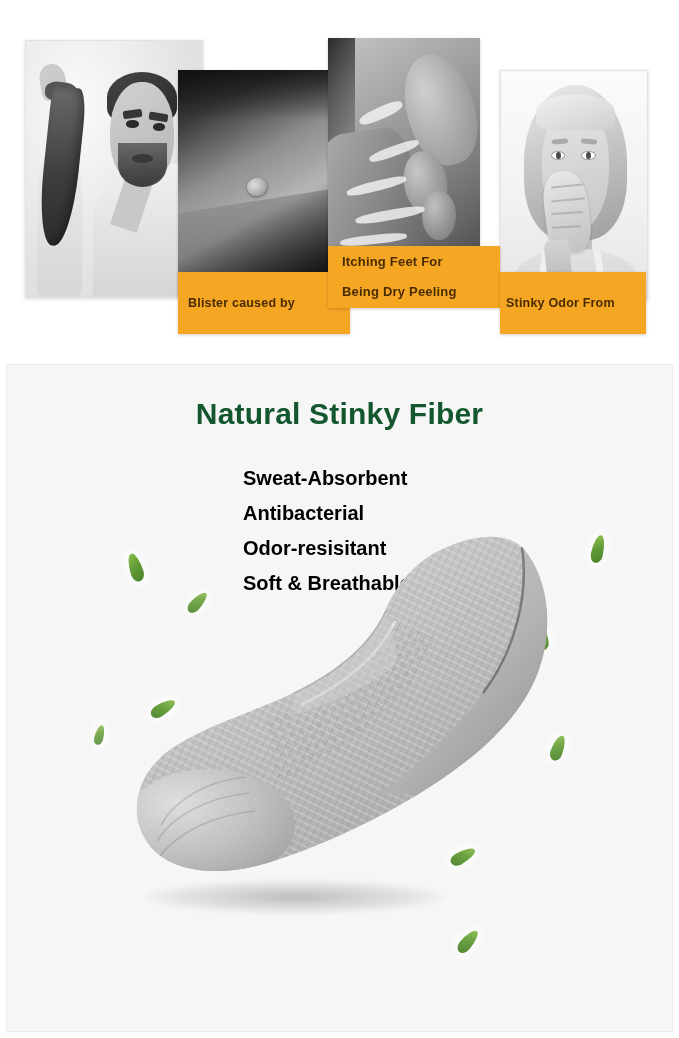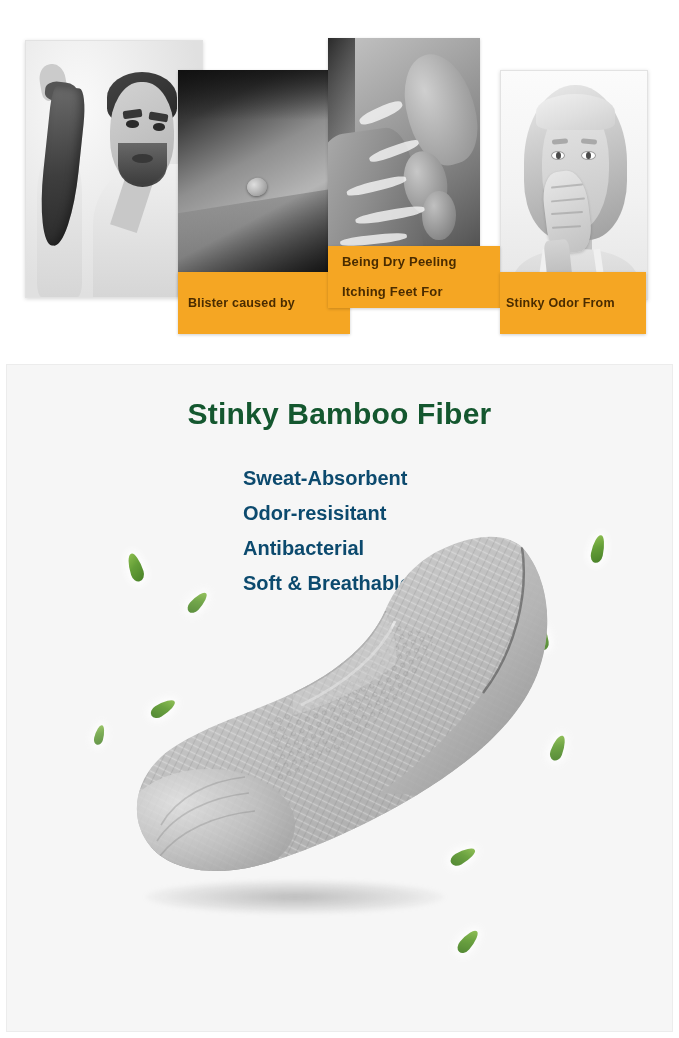--- a/index.html
+++ b/index.html
@@ -203,21 +203,21 @@
 
   #feature-list {
     position: absolute;
     left: 236px;
     top: 96px;
     margin: 0;
     padding: 0;
     list-style: none;
   }
   #feature-list li {
-    color: #0c4a6e;
+    color: #000000;
     font-size: 20px;
     font-weight: bold;
     line-height: 35px;
     white-space: nowrap;
   }
 
   
   .leaf {
     position: absolute;
     border-radius: 52% 48% 52% 48% / 70% 70% 30% 30%;
@@ -329,38 +329,38 @@
         </div>
       </div>
     </div>
 
 
     <div class="caption" style="left:178px; top:272px; width:172px; height:62px; padding:0 0 0 10px; font-size:12.5px; line-height:28px;">
       <span>Blister caused by</span>
     </div>
 
     <div class="caption" style="left:328px; top:246px; width:172px; height:62px; padding:0 0 0 14px; font-size:13px; line-height:30px;">
+      <span>Itching Feet For</span>
       <span>Being Dry Peeling</span>
-      <span>Itching Feet For</span>
     </div>
 
     <div class="caption" style="left:500px; top:272px; width:146px; height:62px; padding:0 0 0 6px; font-size:12.5px; line-height:28px;gap:32px;">
       <span>Stinky Odor From</span>
     </div>
 
   </div>
 
   <div id="feature-panel">
 
-    <div id="feature-heading">Stinky Bamboo Fiber</div>
+    <div id="feature-heading">Natural Stinky Fiber</div>
 
     <ul id="feature-list">
       <li>Sweat-Absorbent</li>
+      <li>Antibacterial</li>
       <li>Odor-resisitant</li>
-      <li>Antibacterial</li>
       <li>Soft &amp; Breathable</li>
     </ul>
 
     <div id="leaf-layer">
         <div class="leaf" style="left: 122px; top: 188px; width: 13px; height: 29px; opacity: 0.95; transform: rotate(-18deg);"></div>
         <div class="leaf" style="left: 185px; top: 225px; width: 11px; height: 25px; opacity: 0.85; transform: rotate(42deg);"></div>
         <div class="leaf" style="left: 150px; top: 330px; width: 12px; height: 27px; opacity: 0.9; transform: rotate(58deg);"></div>
         <div class="leaf" style="left: 88px; top: 360px; width: 9px; height: 20px; opacity: 0.8; transform: rotate(14deg);"></div>
         <div class="leaf" style="left: 585px; top: 170px; width: 12px; height: 28px; opacity: 0.95; transform: rotate(12deg);"></div>
         <div class="leaf" style="left: 530px; top: 260px; width: 11px; height: 25px; opacity: 0.88; transform: rotate(-8deg);"></div>

